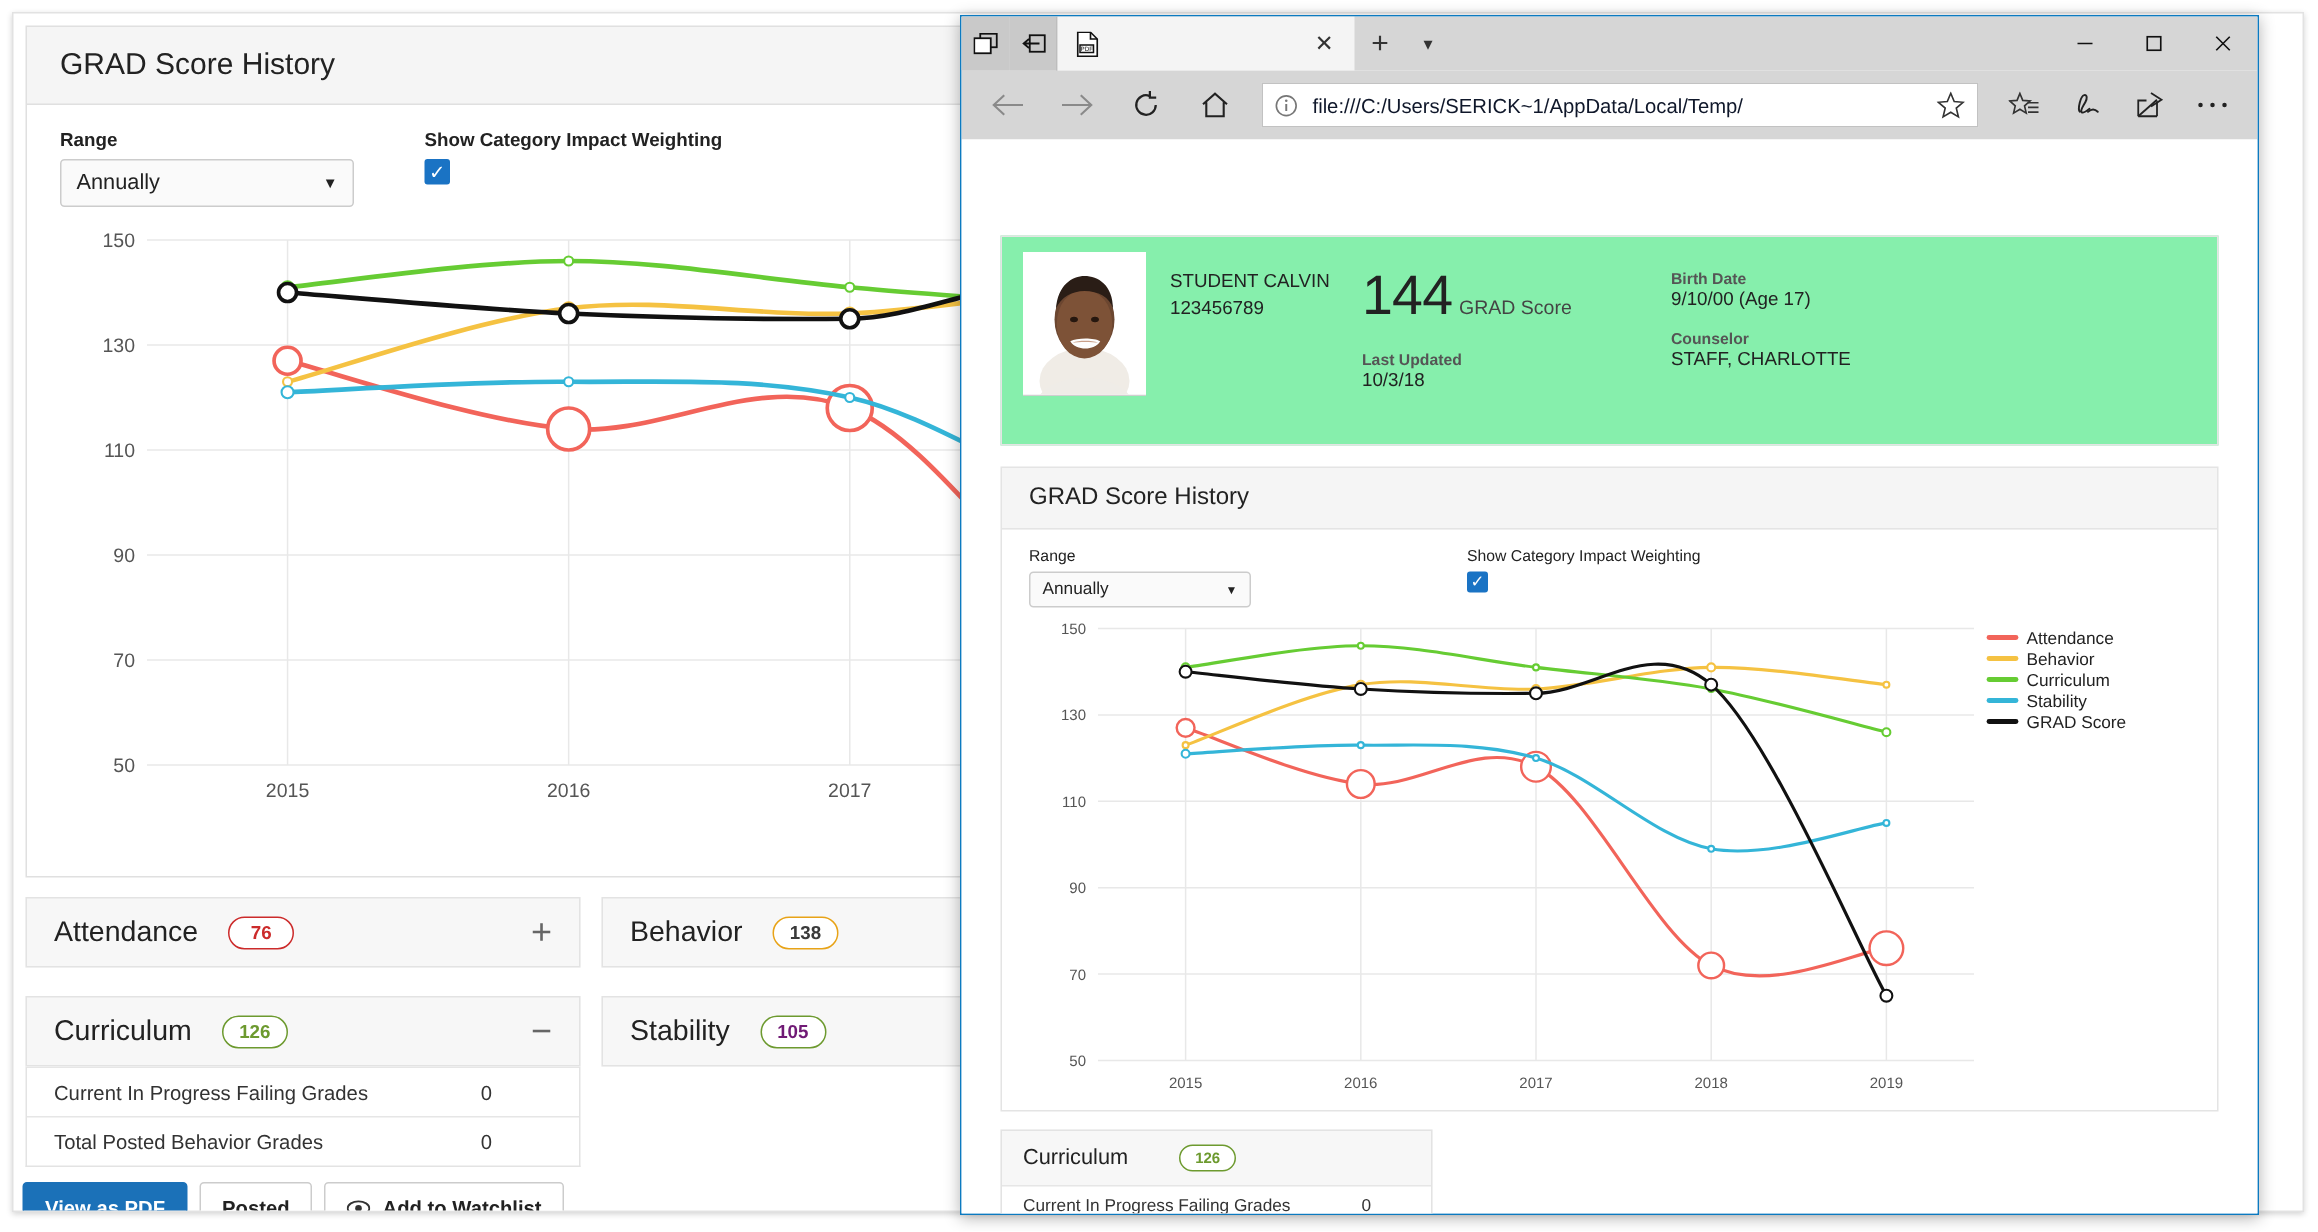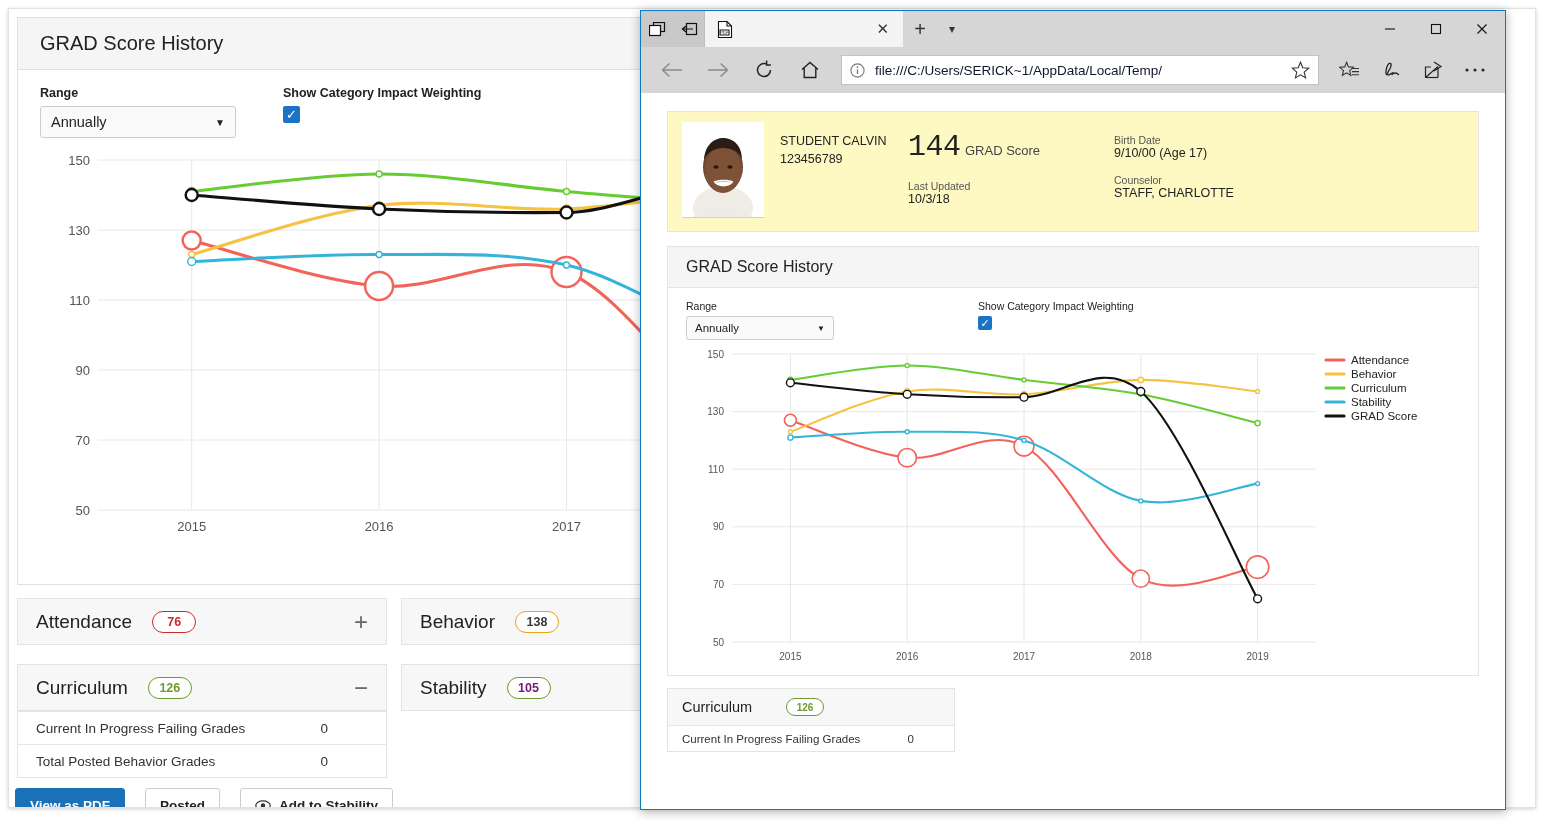--- a/index.html
+++ b/index.html
@@ -55,21 +55,21 @@
   }
   .pm { margin-left:auto; font-size:24px; color:#666; line-height:1; }
   .cat-rows { background:#fff; }
   .cat-row {
     display:flex; align-items:center; height:33px; padding:0 18px;
     border-top:1px solid #e6e6e6; font-size:13.5px; color:#333;
   }
   .cat-row .v { margin-left:auto; margin-right:40px; }
 
   
-  .btnbar { position:absolute; left:14px; bottom:-2px; display:flex; gap:20px; }
+  .btnbar { position:absolute; left:14px; bottom:-2px; display:flex; gap:8px; }
   .btn {
     height:34px; display:flex; align-items:center; gap:8px; padding:0 14px;
     font-size:13.5px; font-weight:bold; border:1px solid #ccc; background:#fff;
     color:#222; border-radius:3px;
   }
   .btn.primary { background:#1b71b8; border-color:#1b71b8; color:#fff; }
 
   
   #edge {
     position:absolute; left:640px; top:10px; width:866px; height:800px;
@@ -98,26 +98,26 @@
     align-items:center; padding:0 8px; gap:10px; margin:0 6px;
   }
   .e-url { font-size:13.5px; color:#0f172a; }
   .e-star { margin-left:auto; }
   .e-tools { display:flex; align-items:center; gap:2px; }
   .e-tbtn { width:40px; height:38px; display:flex; align-items:center; justify-content:center; }
 
   .e-content { position:absolute; top:82px; left:0; right:0; bottom:0; background:#fff; overflow:hidden; padding:18px 26px; }
 
   
-  .stu-card { border:1px solid #e4e4e4; background:#fef9c3; height:121px; display:flex; padding:10px 14px; gap:0; }
+  .stu-card { border:1px solid #e4e4e4; background:#86efac; height:140px; display:flex; padding:10px 14px; gap:0;margin-top:46px; }
   .stu-photo { width:82px; height:96px; border-bottom:1px solid #cfcfcf; overflow:hidden; position:relative; background:#fff;}
   .stu-col { padding-left:16px; }
-  .lblsm { font-size:10.5px; color:#555; }
+  .lblsm { font-size:10.5px; color:#555;font-weight:bold; }
   .valsm { font-size:12.5px; color:#222; margin-bottom:14px; }
-  .score-big { font-size:30px; color:#222; font-weight:400; letter-spacing:-.5px;font-family:Liberation Mono, monospace;}
+  .score-big { font-size:37px; color:#222; font-weight:400; letter-spacing:-.5px;}
   .score-lbl { font-size:13px; color:#444; }
 
   .in-gsh { margin-top:14px; border:1px solid #e4e4e4; background:#fff; height:430px; }
   .in-head { background:#f5f5f5; border-bottom:1px solid #e4e4e4; padding:11px 18px; font-size:16px; color:#222;}
   .in-body { padding:12px 18px; position:relative; height:385px;}
   .in-select { width:148px; height:24px; border:1px solid #ccc; border-radius:3px; background:#fafafa;
     display:flex; align-items:center; justify-content:space-between; padding:0 8px; font-size:11.5px; color:#222;}
   .in-lbl { font-size:10.5px; color:#222; margin-bottom:4px; }
 
   .cur-card2 { margin-top:12px; width:288px; border:1px solid #e3e3e3; background:#f7f7f7; }
@@ -270,21 +270,21 @@
         <span>View as PDF</span>
       </div>
       <div class="btn">
         <span>Posted</span>
       </div>
       <div class="btn">
         <svg width="16" height="11" viewBox="0 0 16 11">
           <ellipse cx="8" cy="5.5" rx="7.2" ry="4.6" fill="none" stroke="#333" stroke-width="1.2"></ellipse>
           <circle cx="8" cy="5.5" r="2.2" fill="#333"></circle>
         </svg>
-        <span>Add to Stability</span>
+        <span>Add to Watchlist</span>
       </div>
     </div>
   </div>
 
   <div id="edge">
 
     <div class="e-tabbar">
       <div class="e-asidebtn">
         <svg width="17" height="15" viewBox="0 0 17 15">
           <rect x="4.5" y="0.5" width="11" height="9" fill="none" stroke="#111" stroke-width="1.2"></rect>

